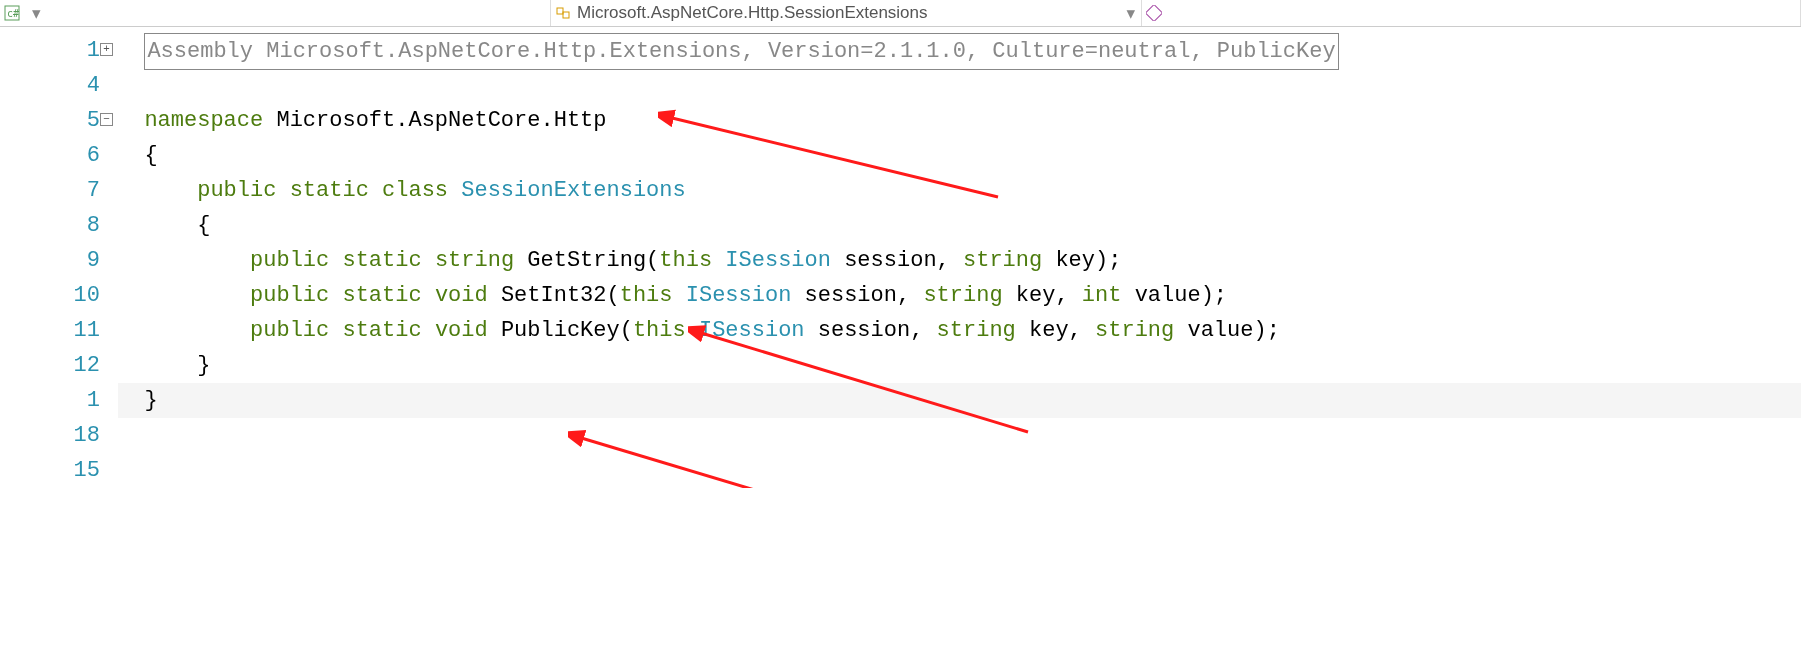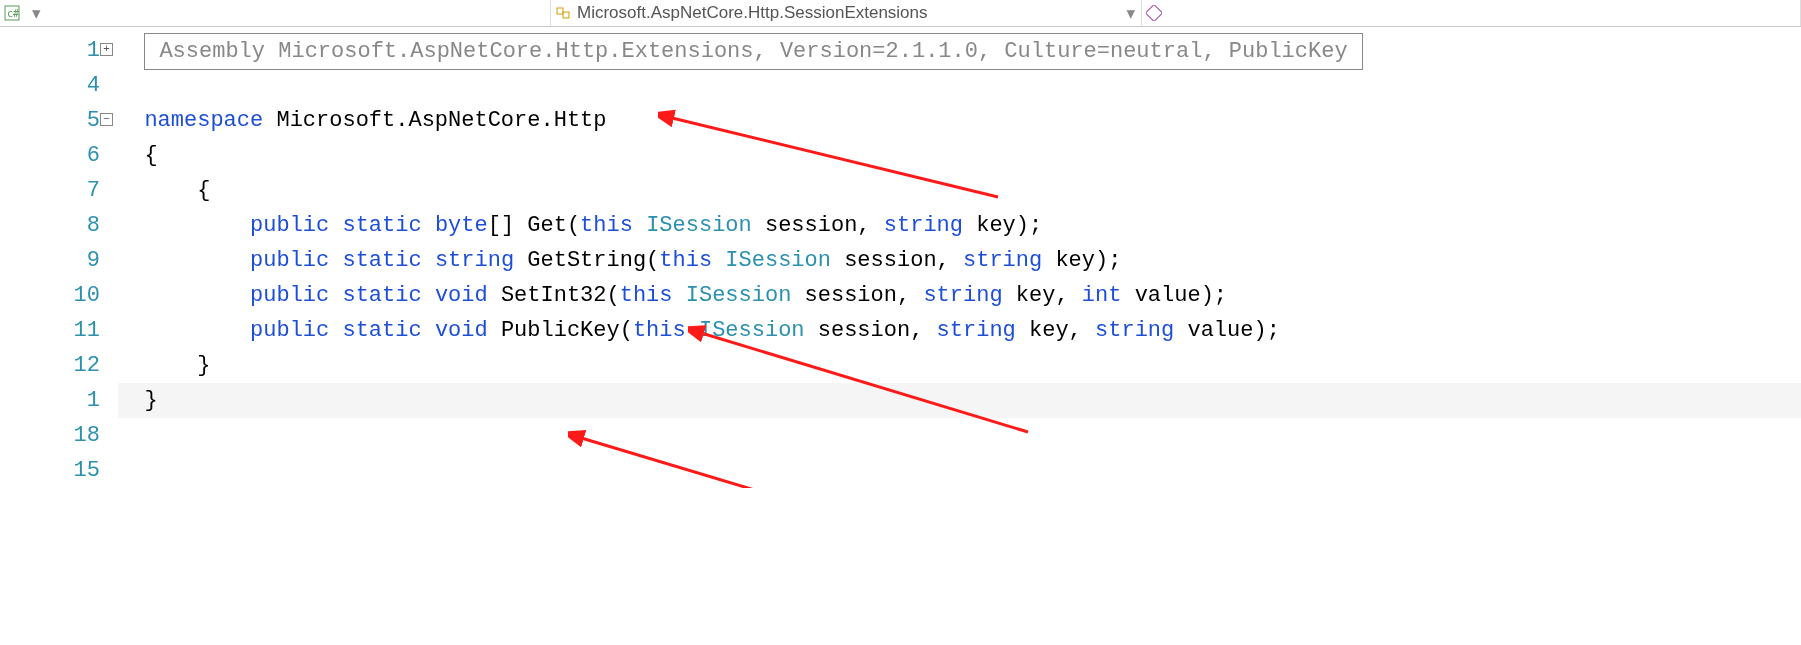--- a/index.html
+++ b/index.html
@@ -10,22 +10,22 @@
   .nav-item:nth-child(3){flex:1 1 auto}
   .nav-icon{width:16px;height:16px;margin-right:6px;flex:none}
   .nav-label{flex:1 1 auto;overflow:hidden;text-overflow:ellipsis}
   .nav-arrow{flex:none;margin-left:6px;color:#888}
   .editor{display:flex;position:relative}
   .gutter{flex:none;width:100px;text-align:right;color:#2b91af;padding-right:18px;user-select:none;line-height:35px;padding-top:6px}
   .gutter div{height:35px}
   .code{flex:1 1 auto;padding-top:6px;line-height:35px;position:relative}
   .code-line{height:35px;white-space:pre;position:relative}
   .fold{position:absolute;left:-18px;top:10px;width:11px;height:11px;border:1px solid #888;font-size:11px;line-height:9px;text-align:center;color:#555;background:#fff;cursor:pointer;font-family:sans-serif}
-  .asm-box{display:inline-block;border:1px solid #888;padding:0 14px;color:#888}
-  .kw{color:#1d4ed8}
+  .asm-box{display:inline-block;border:1px solid #888;padding:0 2px;color:#888}
+  .kw{color:#4d7c0f}
   .type{color:#2b91af}
   .gray{color:#888}
   .hl{background:#f5f5f5}
   svg.arrow{position:absolute;pointer-events:none}
 </style>
 </head>
 <body>
 
 <div class="nav">
   <div class="nav-item">
@@ -65,22 +65,22 @@
     <div>1</div>
     <div>18</div>
     <div>15</div>
   </div>
 
   <div class="code">
     <div class="code-line">  <span class="fold">+</span><span class="asm-box gray">Assembly Microsoft.AspNetCore.Http.Extensions, Version=2.1.1.0, Culture=neutral, PublicKey</span></div>
     <div class="code-line"></div>
     <div class="code-line">  <span class="fold">−</span><span class="kw">namespace</span><span> Microsoft.AspNetCore.Http</span></div>
     <div class="code-line">  <span>{</span></div>
+    <div class="code-line">      <span class="kw">public static class </span><span class="type">SessionExtensions</span></div>
     <div class="code-line">      <span>{</span></div>
-    <div class="code-line">          <span class="kw">public static </span><span class="kw">byte</span><span>[] Get(</span><span class="kw">this </span><span class="type">ISession</span><span> session, </span><span class="kw">string</span><span> key);</span></div>
     <div class="code-line">          <span class="kw">public static </span><span class="kw">string</span><span> GetString(</span><span class="kw">this </span><span class="type">ISession</span><span> session, </span><span class="kw">string</span><span> key);</span></div>
     <div class="code-line">          <span class="kw">public static </span><span class="kw">void</span><span> SetInt32(</span><span class="kw">this </span><span class="type">ISession</span><span> session, </span><span class="kw">string</span><span> key, </span><span class="kw">int</span><span> value);</span></div>
     <div class="code-line">          <span class="kw">public static </span><span class="kw">void</span><span> PublicKey(</span><span class="kw">this </span><span class="type">ISession</span><span> session, </span><span class="kw">string</span><span> key, </span><span class="kw">string</span><span> value);</span></div>
     <div class="code-line">      <span>}</span></div>
     <div class="code-line hl">  <span>}</span></div>
 
     <svg class="arrow" style="left:540px;top:70px;width:350px;height:110px" viewBox="0 0 350 110">
         <defs>
           <marker id="ah1" markerWidth="10" markerHeight="10" refX="2" refY="3" orient="auto">
             <path d="M0,0 L0,6 L8,3 z" fill="#ff1a1a"></path>

